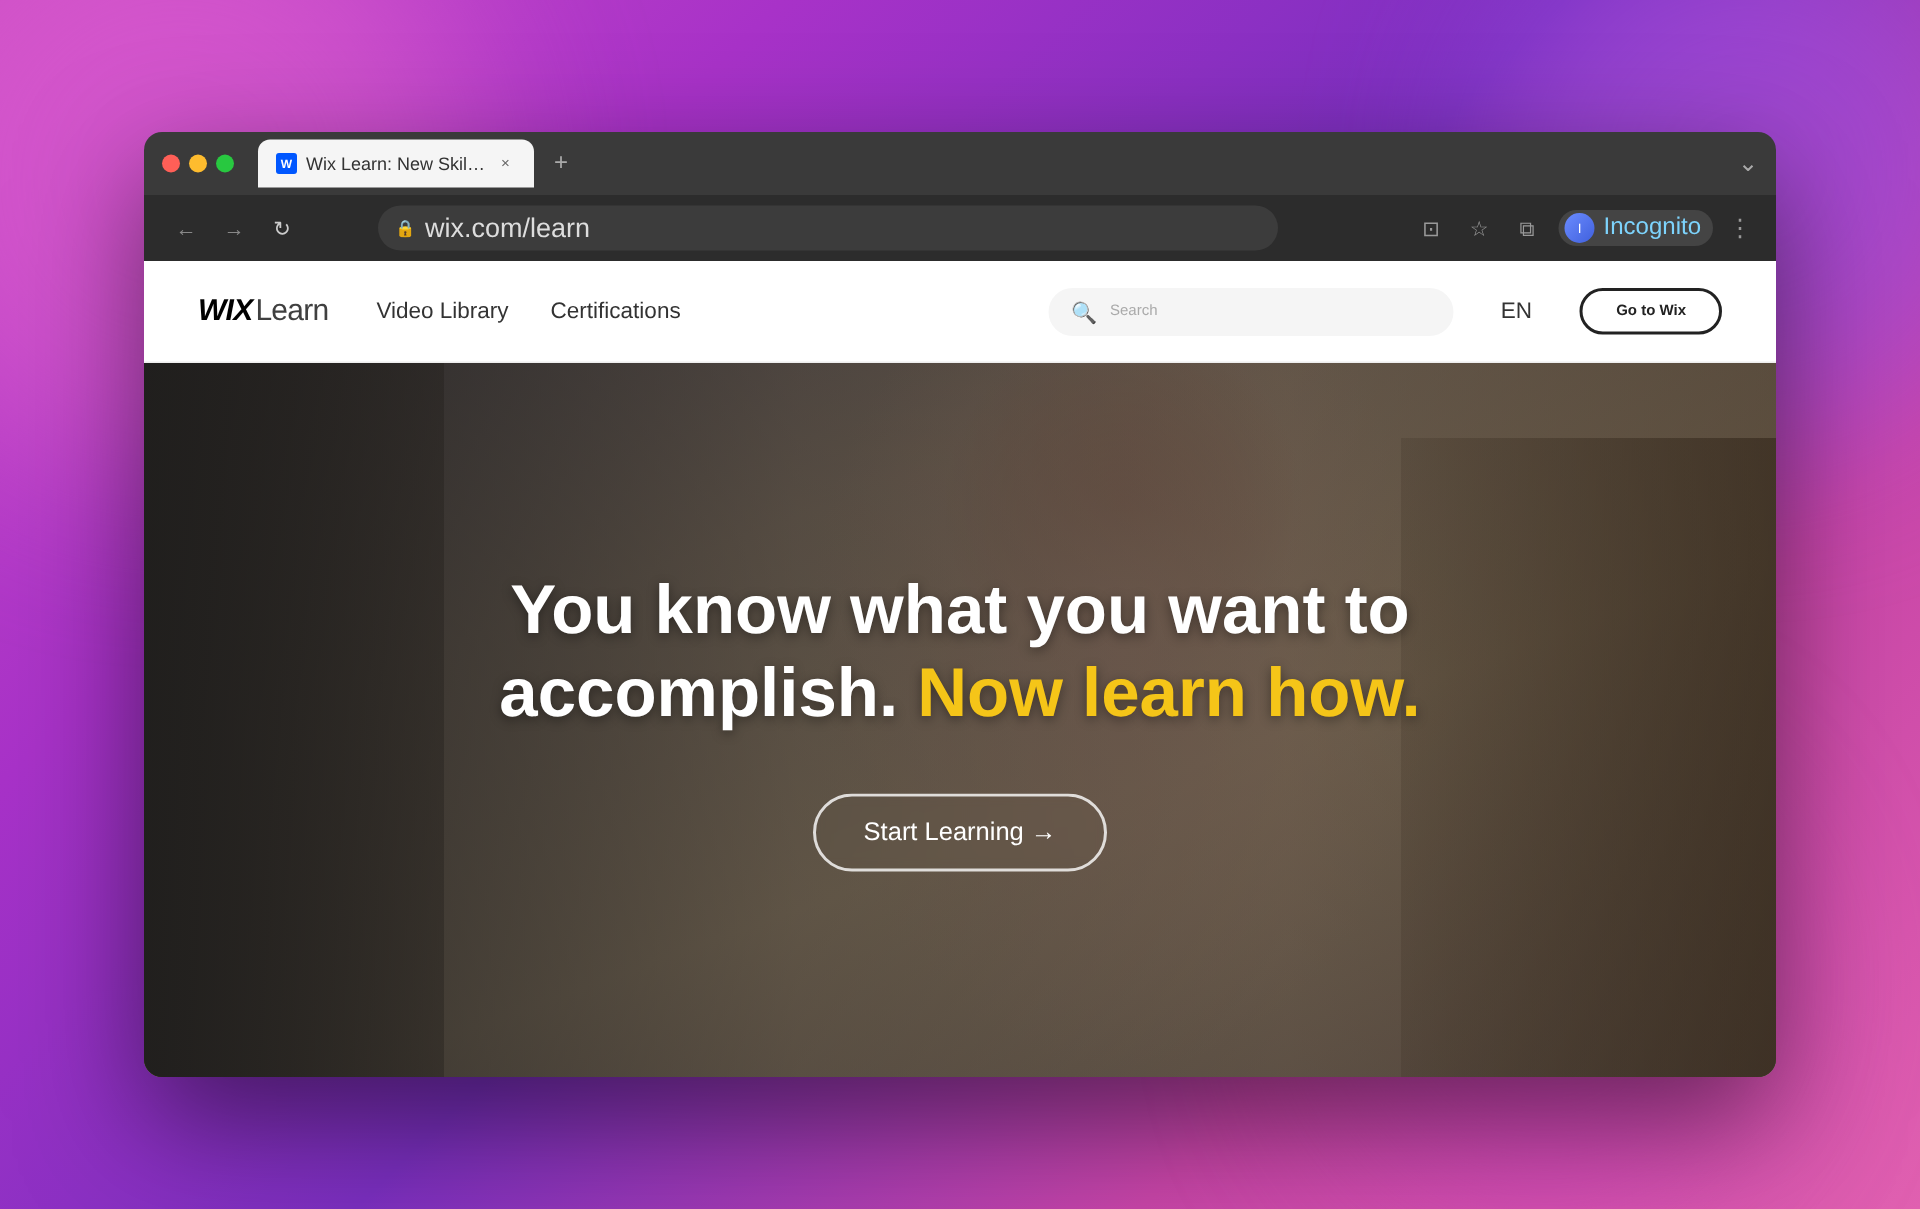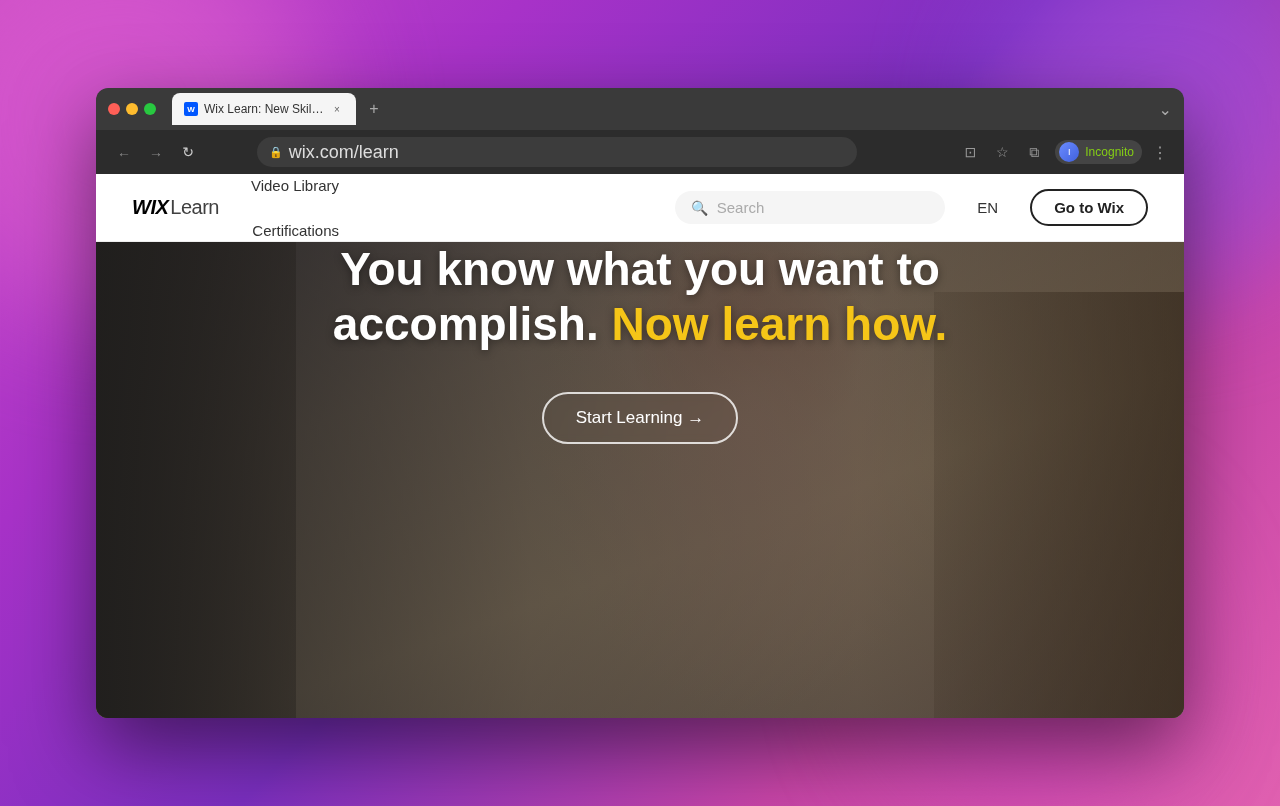--- a/index.html
+++ b/index.html
@@ -239,22 +239,22 @@
       border-radius: 50%;
       background: linear-gradient(135deg, #6b8cff, #4060dd);
       display: flex;
       align-items: center;
       justify-content: center;
       font-size: 9px;
       color: white;
     }
 
     .profile-label {
-      font-size: 12px;
-      color: #84cc16;
+      font-size: 16px;
+      color: #7dd3fc;
     }
 
     .more-btn {
       color: #999;
       font-size: 16px;
       cursor: pointer;
     }
 
     
     .webpage {
@@ -294,22 +294,21 @@
     }
 
     .logo-learn {
       font-weight: 300;
       color: #404040;
     }
 
     .nav-links {
       display: flex;
       gap: 28px;
-      align-items: flex-end;
-      flex-direction: column;
+      align-items: flex-start;
     }
 
     .nav-link {
       font-size: 15px;
       color: #333;
       text-decoration: none;
       cursor: pointer;
     }
 
     .nav-search {
@@ -322,37 +321,37 @@
       gap: 8px;
       width: 270px;
     }
 
     .search-icon-nav {
       color: #888;
       font-size: 14px;
     }
 
     .search-placeholder {
-      font-size: 15px;
+      font-size: 10px;
       color: #aaa;
     }
 
     .lang-selector {
       font-size: 15px;
       color: #333;
       font-weight: 500;
       cursor: pointer;
     }
 
     .goto-btn {
       background: #fff;
       border: 2px solid #222;
       border-radius: 24px;
       padding: 8px 22px;
-      font-size: 15px;
+      font-size: 10px;
       font-weight: 600;
       color: #222;
       cursor: pointer;
       white-space: nowrap;
     }
 
     
     .hero {
       flex: 1;
       position: relative;
@@ -412,20 +411,21 @@
       );
     }
 
     .hero-content {
       position: absolute;
       inset: 0;
       z-index: 2;
       display: flex;
       flex-direction: column;
       align-items: center;
+      justify-content: center;
       text-align: center;
       padding: 0 20px;
       gap: 28px;
     }
 
     .hero-headline {
       font-size: 46px;
       font-weight: 700;
       color: #fff;
       line-height: 1.2;

